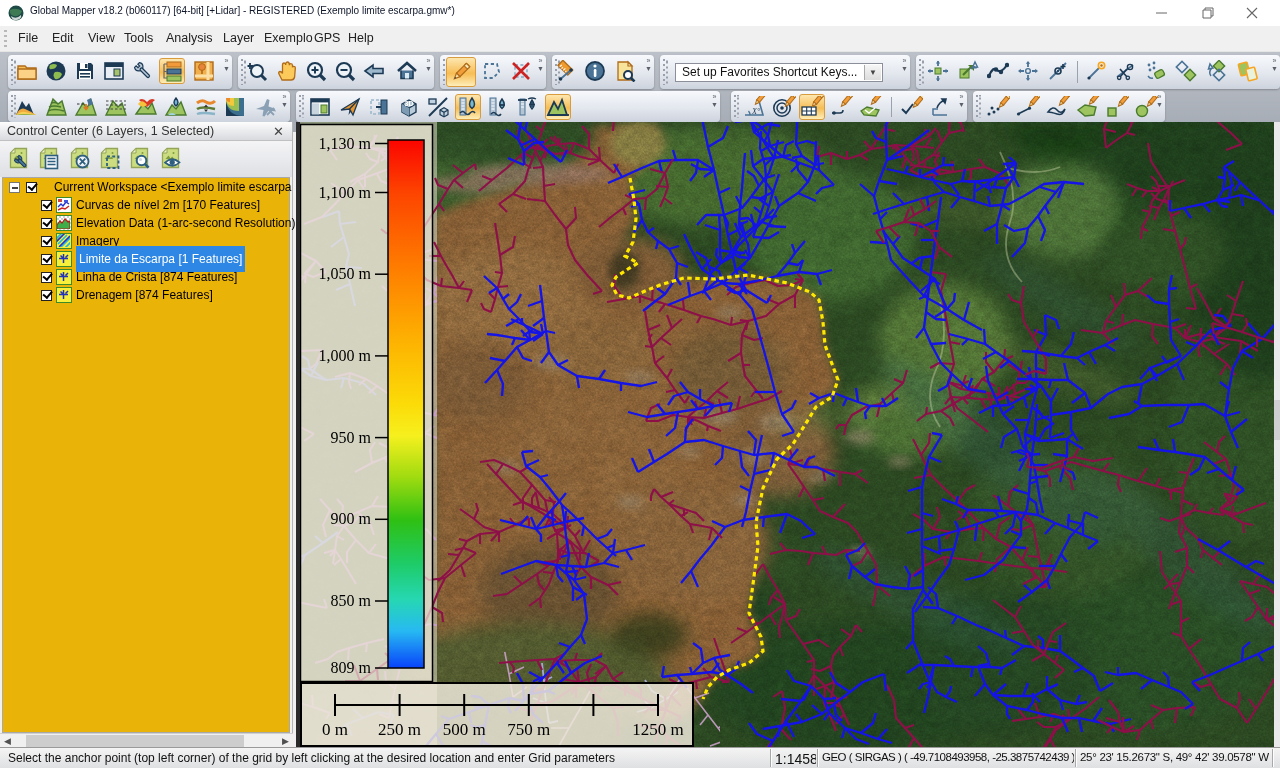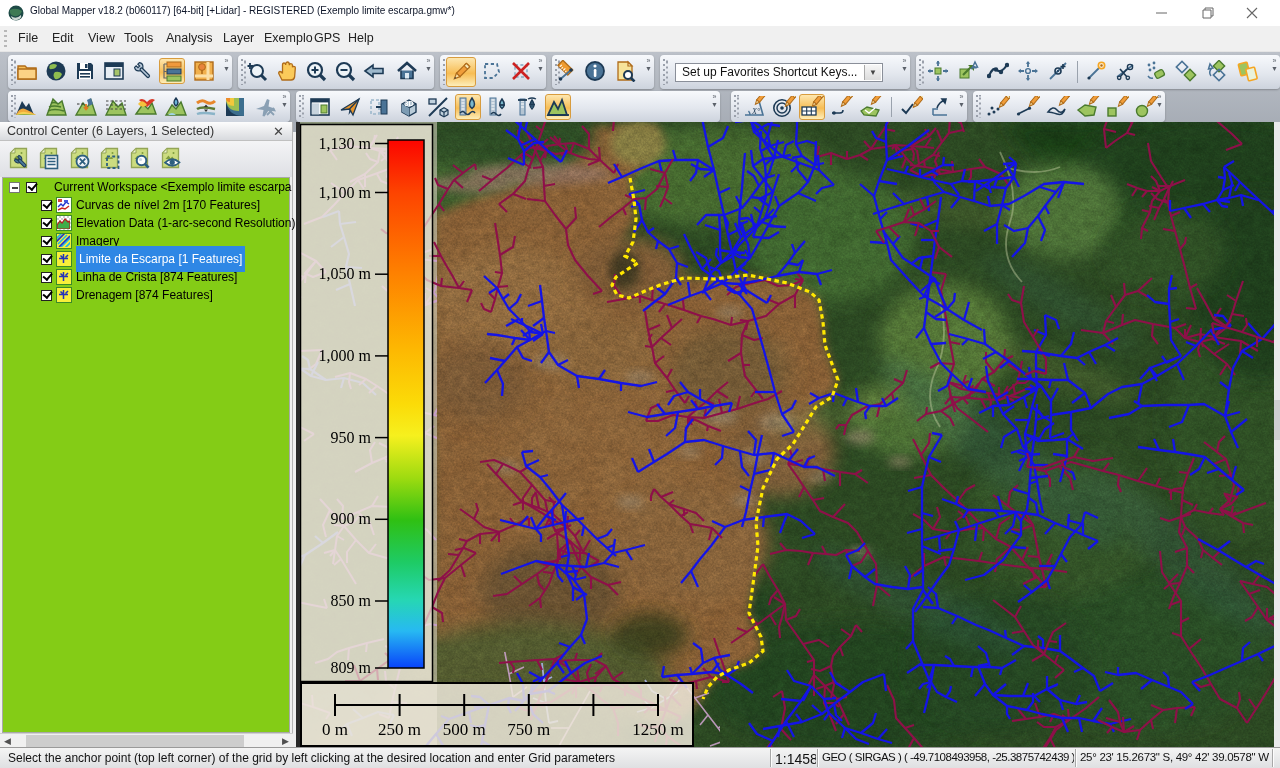--- a/index.html
+++ b/index.html
@@ -19,21 +19,21 @@
 .ico{position:absolute;width:26px;height:26px;display:flex;align-items:center;justify-content:center}
 .hl{background:linear-gradient(#fde7b0,#f7bd55 55%,#fdeeb9);border:1px solid #d89c3e;border-radius:3px}
 .sep{position:absolute;width:1px;background:#9aa2ad;top:6px;bottom:6px}
 
 #combo{position:absolute;left:675px;top:11px;width:208px;height:19px;background:#fff;border:1px solid #8a8f99;font-size:12px;color:#111;line-height:17px;padding-left:6px}
 #combo .dd{position:absolute;right:1px;top:1px;width:17px;height:15px;background:linear-gradient(#f6f6f6,#dcdcdc);border-left:1px solid #aaa;text-align:center;font-size:8px;color:#444;line-height:15px}
 
 #panel{left:0;top:122px;width:293px;height:625px;background:#f0f0f0;border-right:1px solid #b5b5b5}
 #ptitle{position:absolute;left:0;top:0;width:100%;height:19px;background:linear-gradient(#fdfdfd,#d8dade);border-bottom:1px solid #c0c0c0;font-size:12.5px;color:#333;padding:2px 0 0 7px}
 #ptools{position:absolute;left:0;top:19px;width:100%;height:36px;background:linear-gradient(#f4f4f6,#dee0e4)}
-#tree{position:absolute;left:2px;top:55px;right:2px;bottom:14px;background:#84cc16;border:1px solid #a8a8a8;font-size:12px;color:#000}
+#tree{position:absolute;left:2px;top:55px;right:2px;bottom:14px;background:#eab308;border:1px solid #a8a8a8;font-size:12px;color:#000}
 .trow{position:absolute;height:18px;display:flex;align-items:center;white-space:nowrap}
 .cb{display:inline-block;width:11px;height:11px;border:1.6px solid #222;background:#fff;position:relative;margin-right:4px}
 .cb:after{content:"";position:absolute;left:1px;top:0px;width:6.5px;height:3.5px;border-left:2px solid #000;border-bottom:2px solid #000;transform:rotate(-50deg)}
 .licon{display:inline-block;width:16px;height:16px;border:1.5px solid #3c8a28;margin-right:4px;position:relative;flex:none}
 .sel{background:#2e87e5;color:#fff;padding:6px 3px}
 
 #pscroll{position:absolute;left:0;bottom:0;width:293px;height:14px;background:#f0f0f0;border-top:1px solid #d0d0d0}
 #pscroll .thumb{position:absolute;left:26px;top:1px;width:218px;height:12px;background:#cdcdcd}
 #pscroll .ar{position:absolute;top:0;width:15px;height:14px;color:#505050;font-size:9px;text-align:center;line-height:14px}
 

